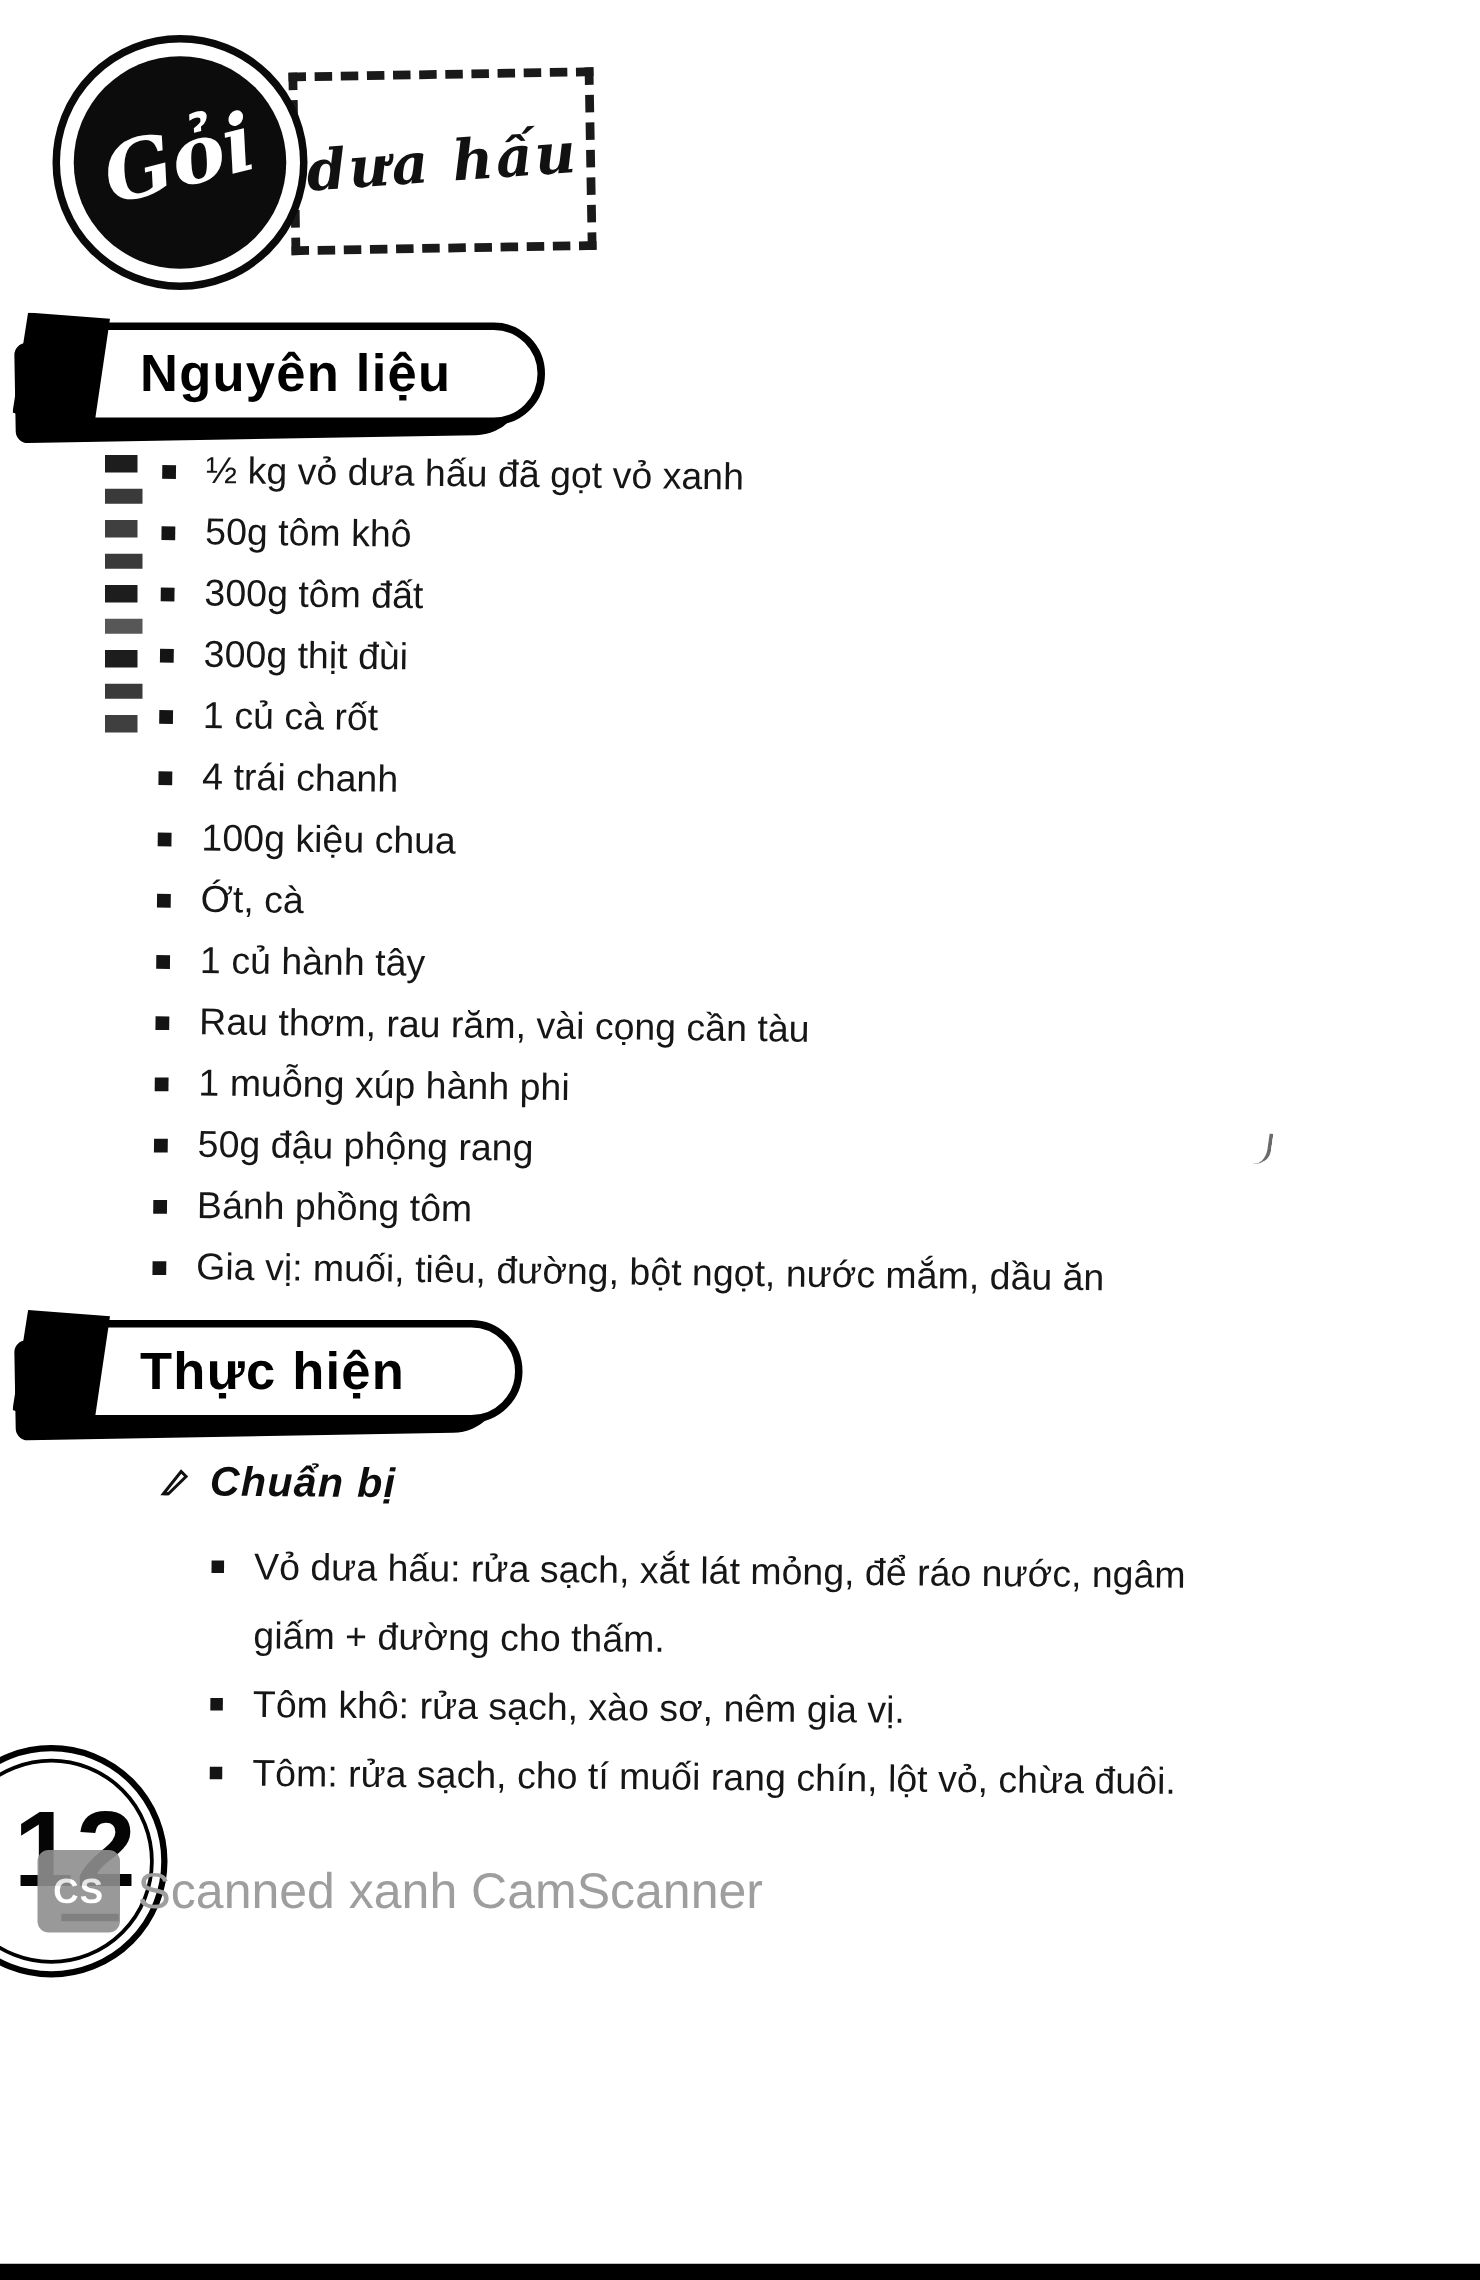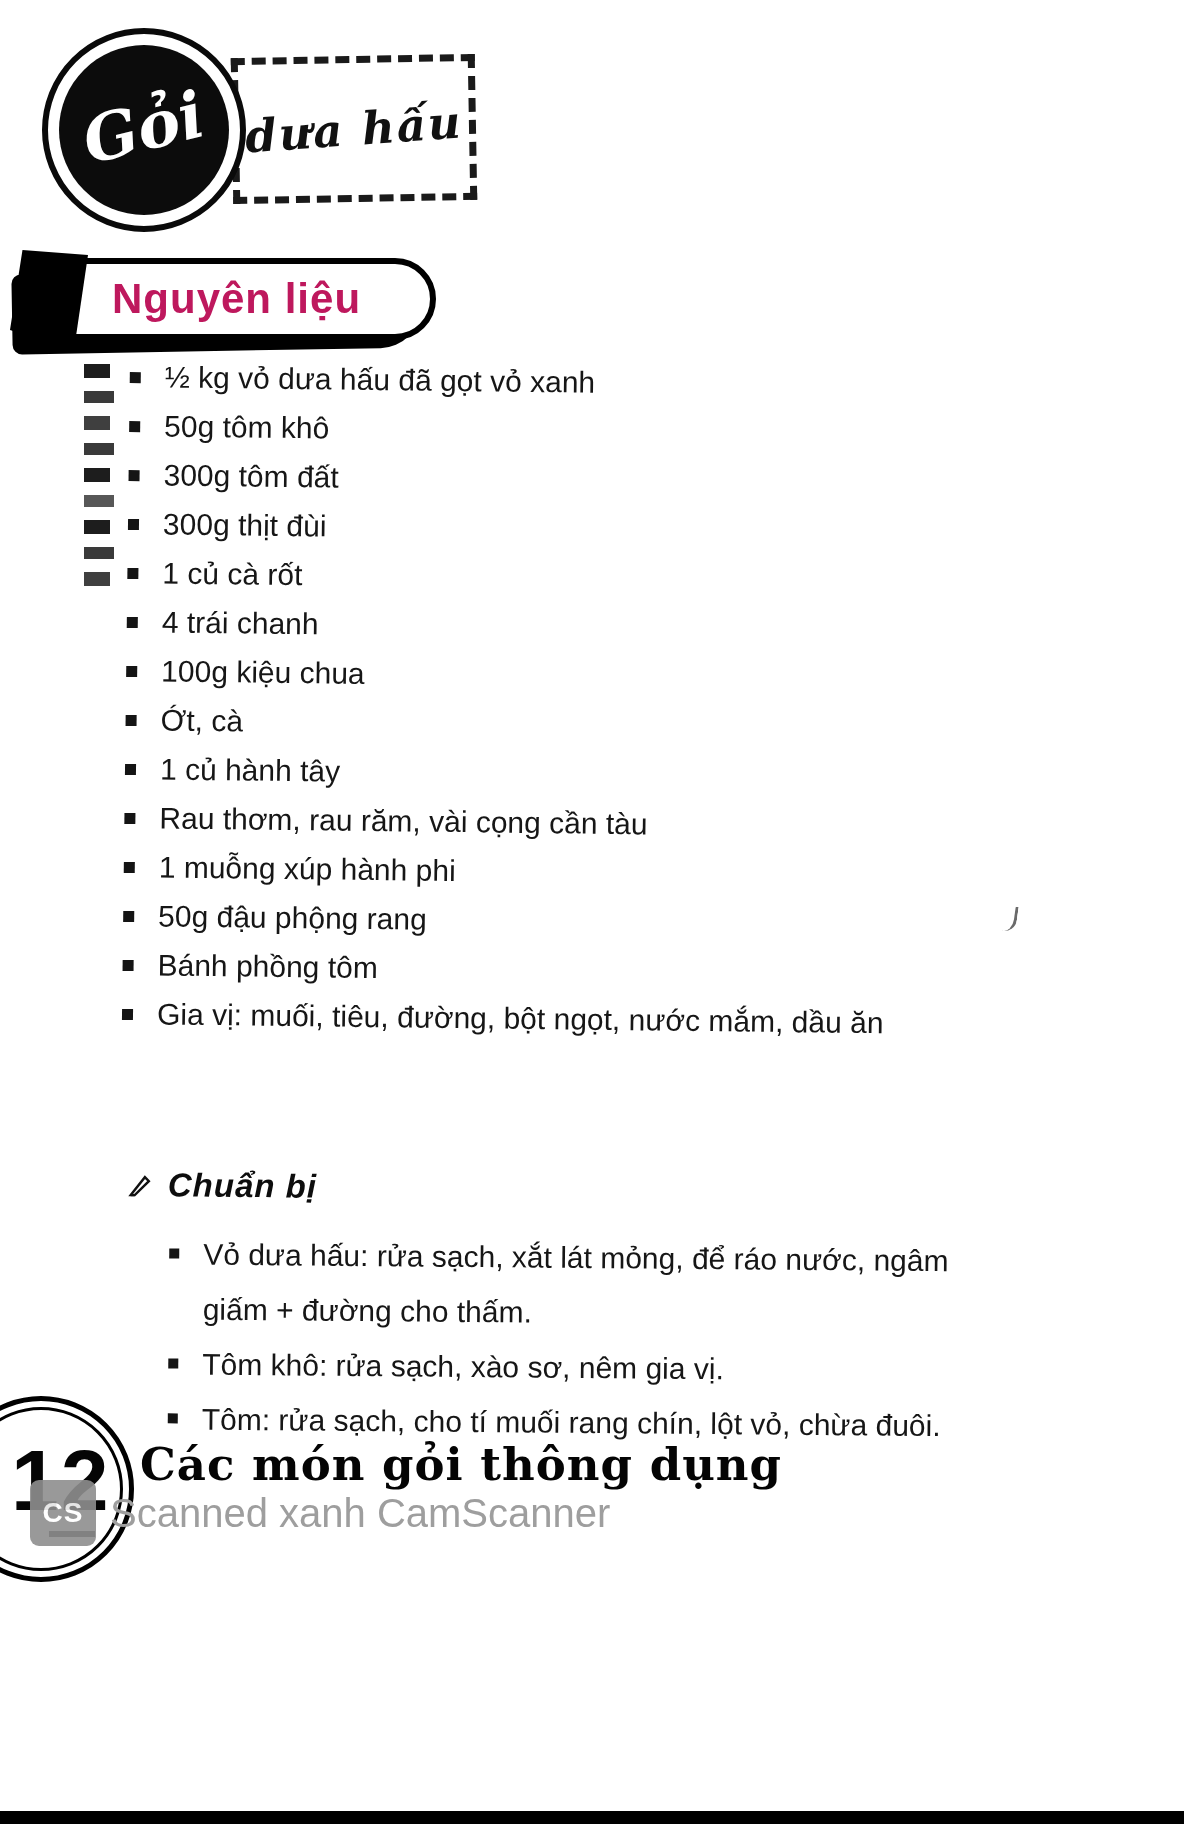--- a/index.html
+++ b/index.html
@@ -43,21 +43,21 @@
   #banner-ingredients{top:258px;width:410px;}
   #banner-method{top:1056px;width:392px;}
   .b-shadow{
     position:absolute;left:-14px;top:13px;right:16px;bottom:-11px;
     background:#000;border-radius:10px 42px 42px 10px;transform:rotate(-1deg);
   }
   .b-face{
     position:absolute;inset:0;background:#fff;border:6px solid #000;
     border-radius:16px 48px 48px 16px;z-index:2;display:flex;align-items:center;
   }
-  .b-face span{margin-left:80px;font-size:42px;font-weight:bold;letter-spacing:1px;color:#be185d;}
+  .b-face span{margin-left:80px;font-size:42px;font-weight:bold;letter-spacing:1px;color:#000000;}
   .b-wedge{
     position:absolute;left:-16px;top:-8px;width:78px;height:100px;background:#000;z-index:3;
     clip-path:polygon(16% 0,100% 5%,82% 100%,0 80%);
   }
 
   
   .strip{position:absolute;left:84px;top:364px;display:flex;flex-direction:column;gap:13px;z-index:1;}
   .strip div{width:26px;height:14px;background:#1d1d1d;}
   .strip div:nth-child(2n){width:30px;height:12px;background:#3a3a3a;}
   .strip div:nth-child(3n){opacity:.85;}
@@ -207,20 +207,27 @@
     <div class="ing">
         <span class="sq"></span>
         <span class="txt">Bánh phồng tôm</span>
       </div>
     <div class="ing">
         <span class="sq"></span>
         <span class="txt">Gia vị: muối, tiêu, đường, bột ngọt, nước mắm, dầu ăn</span>
       </div>
   </div>
 
+  <div class="banner" id="banner-method">
+    <div class="b-shadow"></div>
+    <div class="b-face">
+      <span>Thực hiện</span>
+    </div>
+    <div class="b-wedge"></div>
+  </div>
 
   <div class="prep">
     <div class="prep-head">
       <span class="ic">
         <svg width="28" height="28" viewBox="0 0 28 28">
           <path d="M5 24 L19 6 L23 10 L9 24 Z" fill="none" stroke="#111" stroke-width="2.4"></path>
           <path d="M5 24 L9 24" stroke="#111" stroke-width="2.4"></path>
         </svg>
       </span>
       <span class="hd">Chuẩn bị</span>
@@ -238,21 +245,20 @@
           <span class="sq"></span>
           <span class="txt">Tôm: rửa sạch, cho tí muối rang chín, lột vỏ, chừa đuôi.</span>
         </div>
     </div>
   </div>
 
   <div class="page-circle">
     <div class="num">12</div>
     <div class="underline"></div>
   </div>
-  <div class="footer-title">Các món gỏi thông dụng</div>
 
   <div class="watermark">
     <div class="cs-box">CS</div>
     <div class="wm-text">Scanned xanh CamScanner</div>
   </div>
 
   <div class="artifact"></div>
   <div class="bottom-bar"></div>
 
 </div>

